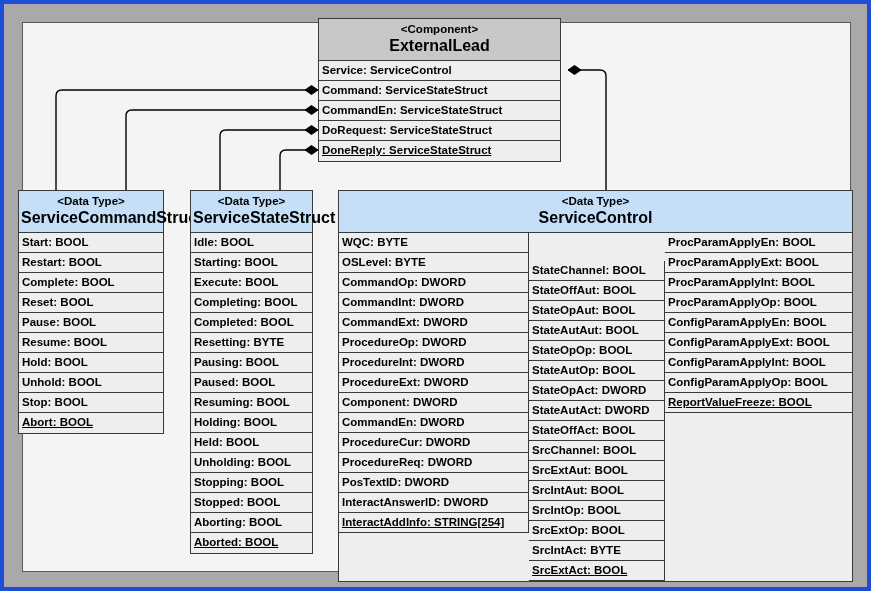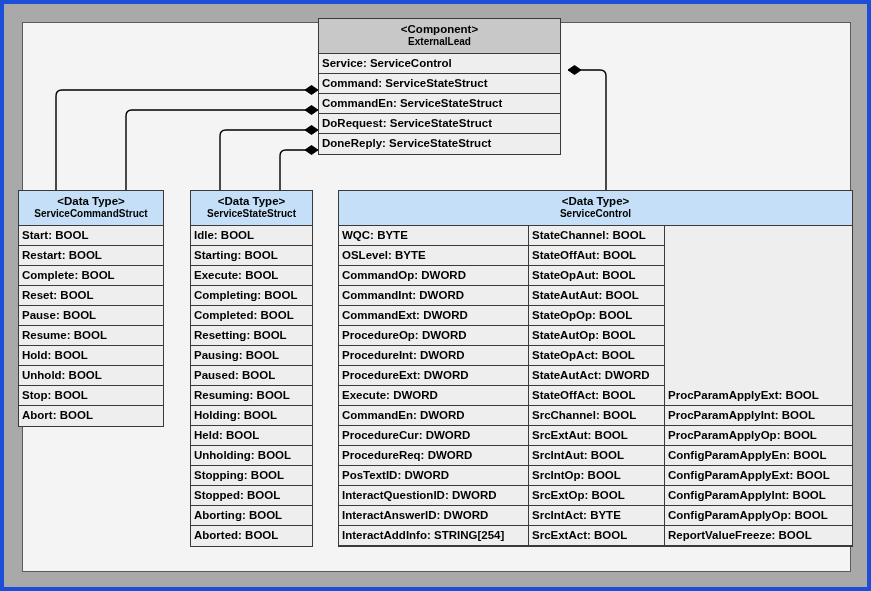--- a/index.html
+++ b/index.html
@@ -63,46 +63,46 @@
     box-sizing: border-box;
     text-align: center;
     font-weight: bold;
     line-height: 1.25;
     padding: 3px 2px 4px 2px;
     border-bottom: 1px solid #3a3a3a;
     color: #000000;
     white-space: nowrap;
   }
   .uml-header .stereotype { display: block; font-size: 11.5px; }
-  .uml-header .typename  { display: block; font-size: 10px; }
+  .uml-header .typename  { display: block; font-size: 16px; }
   .header-component { background: #c8c8c8; }
   .header-datatype  { background: #c5dff8; }
 
   .attr-cols {
     display: flex;
-    align-items: flex-end;
+    align-items: flex-start;
   }
   .attr-col { }
   .attr-col + .attr-col { }
 
   .attr-row {
     box-sizing: border-box;
     height: 20px;
     line-height: 19px;
     font-size: 11.5px;
     font-weight: bold;
     color: #000000;
     background: #eeeeee;
     padding-left: 3px;
     border-bottom: 1px solid #3a3a3a;
     border-right: 1px solid #3a3a3a;
     white-space: nowrap;
     overflow: hidden;
   }
-  .attr-row.last-in-col { border-bottom: 1px solid #3a3a3a; }
+  .attr-row.last-in-col { border-bottom: 1px solid #3a3a3a; text-decoration: underline; }
   .attr-col.last-col .attr-row { border-right: none; }
   .attr-col.filler { background: transparent; }
 
   
   #box-externallead {
     left: 318px; top: 18px; width: 243px;
   }
   #box-externallead .attr-row { border-right: none; }
 
   #box-servicecommandstruct {
@@ -112,21 +112,21 @@
 
   #box-servicestatestruct {
     left: 190px; top: 190px; width: 123px;
   }
   #box-servicestatestruct .attr-row { border-right: none; }
 
   #box-servicecontrol {
     left: 338px; top: 190px; width: 515px;
   }
   #box-servicecontrol .col-1 { width: 190px; }
-  #box-servicecontrol .col-2 { width: 136px; }
+  #box-servicecontrol .col-2 { width: 136px; margin-top: 28px; }
   #box-servicecontrol .col-3 { width: 187px; }
 </style>
 </head>
 <body>
 
 <div id="canvas">
 
   <div id="frame-outer"></div>
   <div id="frame-inner"></div>
 
@@ -197,21 +197,21 @@
         <span class="stereotype">&lt;Data Type&gt;</span>
         <span class="typename">ServiceStateStruct</span>
       </div>
       <div class="attr-cols">
         <div class="attr-col last-col" style="width:100%">
           <div class="attr-row">Idle: BOOL</div>
           <div class="attr-row">Starting: BOOL</div>
           <div class="attr-row">Execute: BOOL</div>
           <div class="attr-row">Completing: BOOL</div>
           <div class="attr-row">Completed: BOOL</div>
-          <div class="attr-row">Resetting: BOOL</div>
+          <div class="attr-row">Resetting: BYTE</div>
           <div class="attr-row">Pausing: BOOL</div>
           <div class="attr-row">Paused: BOOL</div>
           <div class="attr-row">Resuming: BOOL</div>
           <div class="attr-row">Holding: BOOL</div>
           <div class="attr-row">Held: BOOL</div>
           <div class="attr-row">Unholding: BOOL</div>
           <div class="attr-row">Stopping: BOOL</div>
           <div class="attr-row">Stopped: BOOL</div>
           <div class="attr-row">Aborting: BOOL</div>
           <div class="attr-row last-in-col" style="border-bottom:none">Aborted: BOOL</div>
@@ -228,50 +228,50 @@
 
         <div class="attr-col col-1">
           <div class="attr-row">WQC: BYTE</div>
           <div class="attr-row">OSLevel: BYTE</div>
           <div class="attr-row">CommandOp: DWORD</div>
           <div class="attr-row">CommandInt: DWORD</div>
           <div class="attr-row">CommandExt: DWORD</div>
           <div class="attr-row">ProcedureOp: DWORD</div>
           <div class="attr-row">ProcedureInt: DWORD</div>
           <div class="attr-row">ProcedureExt: DWORD</div>
-          <div class="attr-row">Execute: DWORD</div>
+          <div class="attr-row">Component: DWORD</div>
           <div class="attr-row">CommandEn: DWORD</div>
           <div class="attr-row">ProcedureCur: DWORD</div>
           <div class="attr-row">ProcedureReq: DWORD</div>
           <div class="attr-row">PosTextID: DWORD</div>
-          <div class="attr-row">InteractQuestionID: DWORD</div>
           <div class="attr-row">InteractAnswerID: DWORD</div>
           <div class="attr-row last-in-col">InteractAddInfo: STRING[254]</div>
         </div>
 
         <div class="attr-col col-2">
           <div class="attr-row">StateChannel: BOOL</div>
           <div class="attr-row">StateOffAut: BOOL</div>
           <div class="attr-row">StateOpAut: BOOL</div>
           <div class="attr-row">StateAutAut: BOOL</div>
           <div class="attr-row">StateOpOp: BOOL</div>
           <div class="attr-row">StateAutOp: BOOL</div>
-          <div class="attr-row">StateOpAct: BOOL</div>
+          <div class="attr-row">StateOpAct: DWORD</div>
           <div class="attr-row">StateAutAct: DWORD</div>
           <div class="attr-row">StateOffAct: BOOL</div>
           <div class="attr-row">SrcChannel: BOOL</div>
           <div class="attr-row">SrcExtAut: BOOL</div>
           <div class="attr-row">SrcIntAut: BOOL</div>
           <div class="attr-row">SrcIntOp: BOOL</div>
           <div class="attr-row">SrcExtOp: BOOL</div>
           <div class="attr-row">SrcIntAct: BYTE</div>
           <div class="attr-row last-in-col">SrcExtAct: BOOL</div>
         </div>
 
         <div class="attr-col col-3 last-col">
+          <div class="attr-row">ProcParamApplyEn: BOOL</div>
           <div class="attr-row">ProcParamApplyExt: BOOL</div>
           <div class="attr-row">ProcParamApplyInt: BOOL</div>
           <div class="attr-row">ProcParamApplyOp: BOOL</div>
           <div class="attr-row">ConfigParamApplyEn: BOOL</div>
           <div class="attr-row">ConfigParamApplyExt: BOOL</div>
           <div class="attr-row">ConfigParamApplyInt: BOOL</div>
           <div class="attr-row">ConfigParamApplyOp: BOOL</div>
           <div class="attr-row last-in-col">ReportValueFreeze: BOOL</div>
           <div class="attr-col filler"></div>
         </div>

